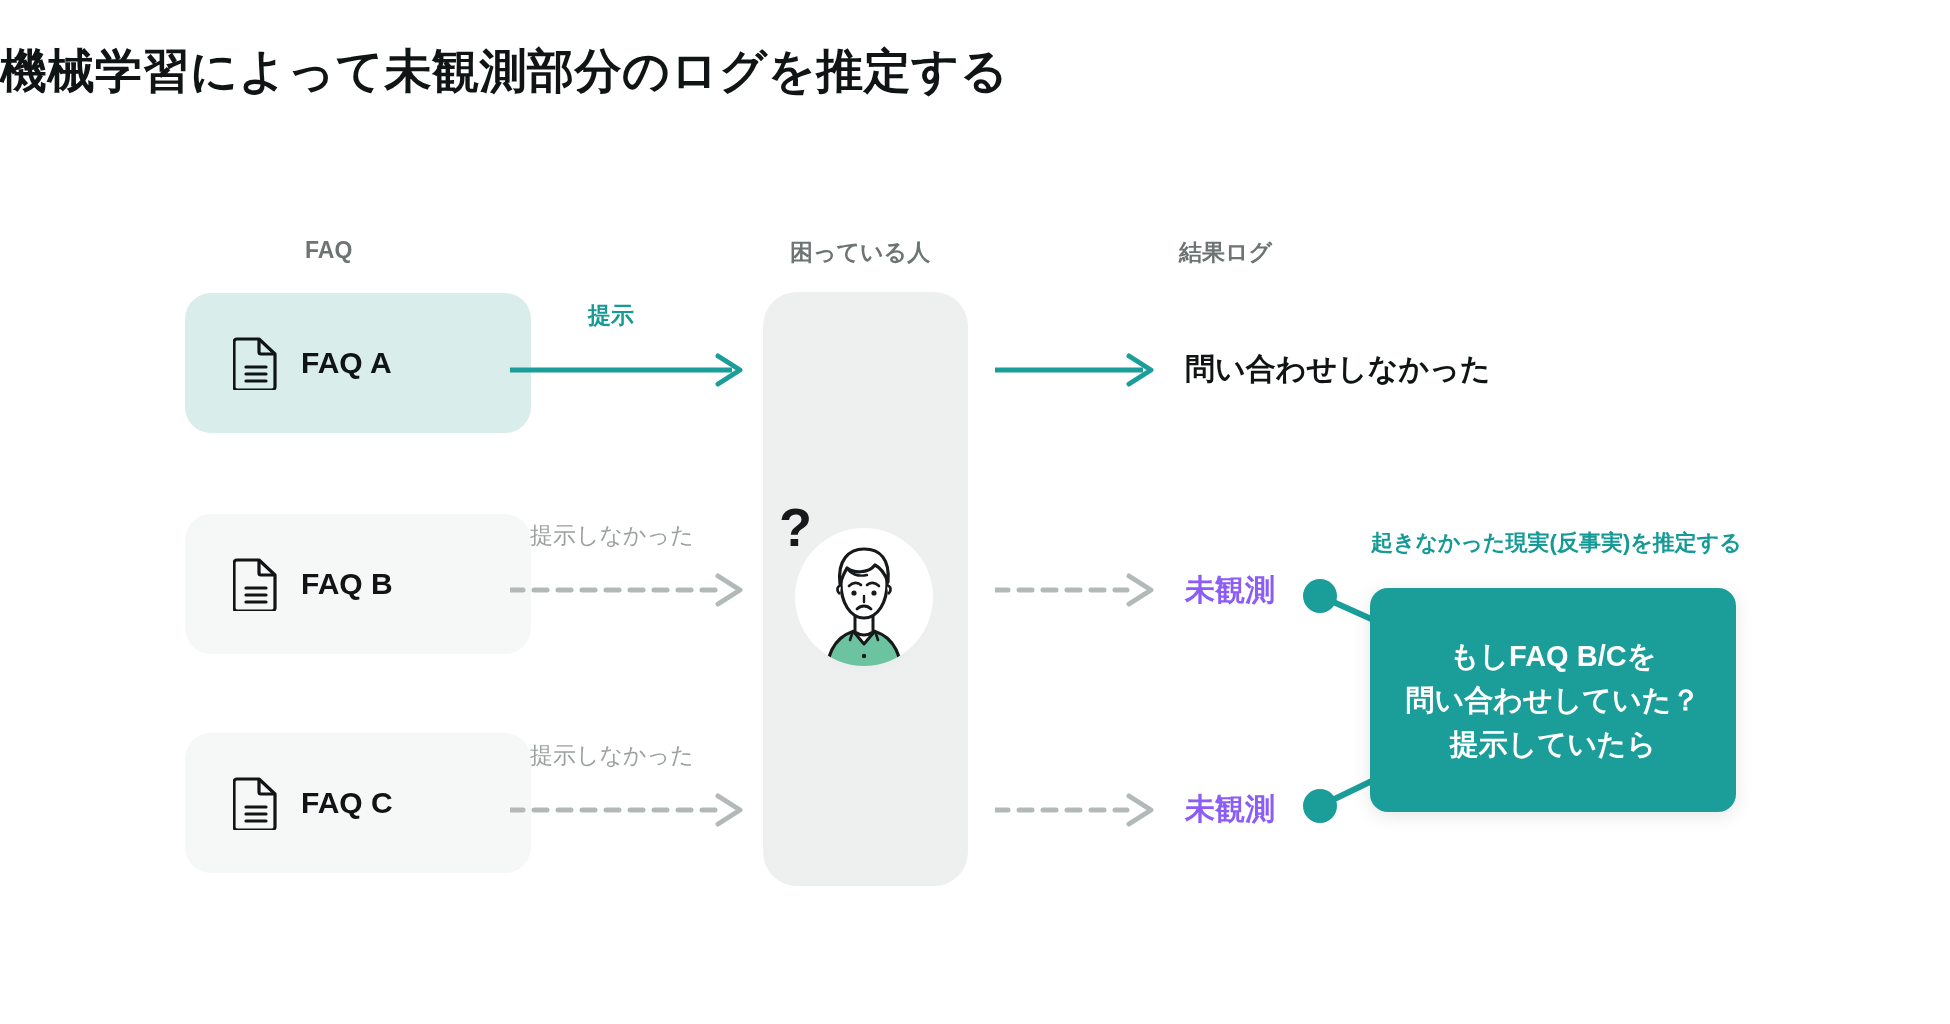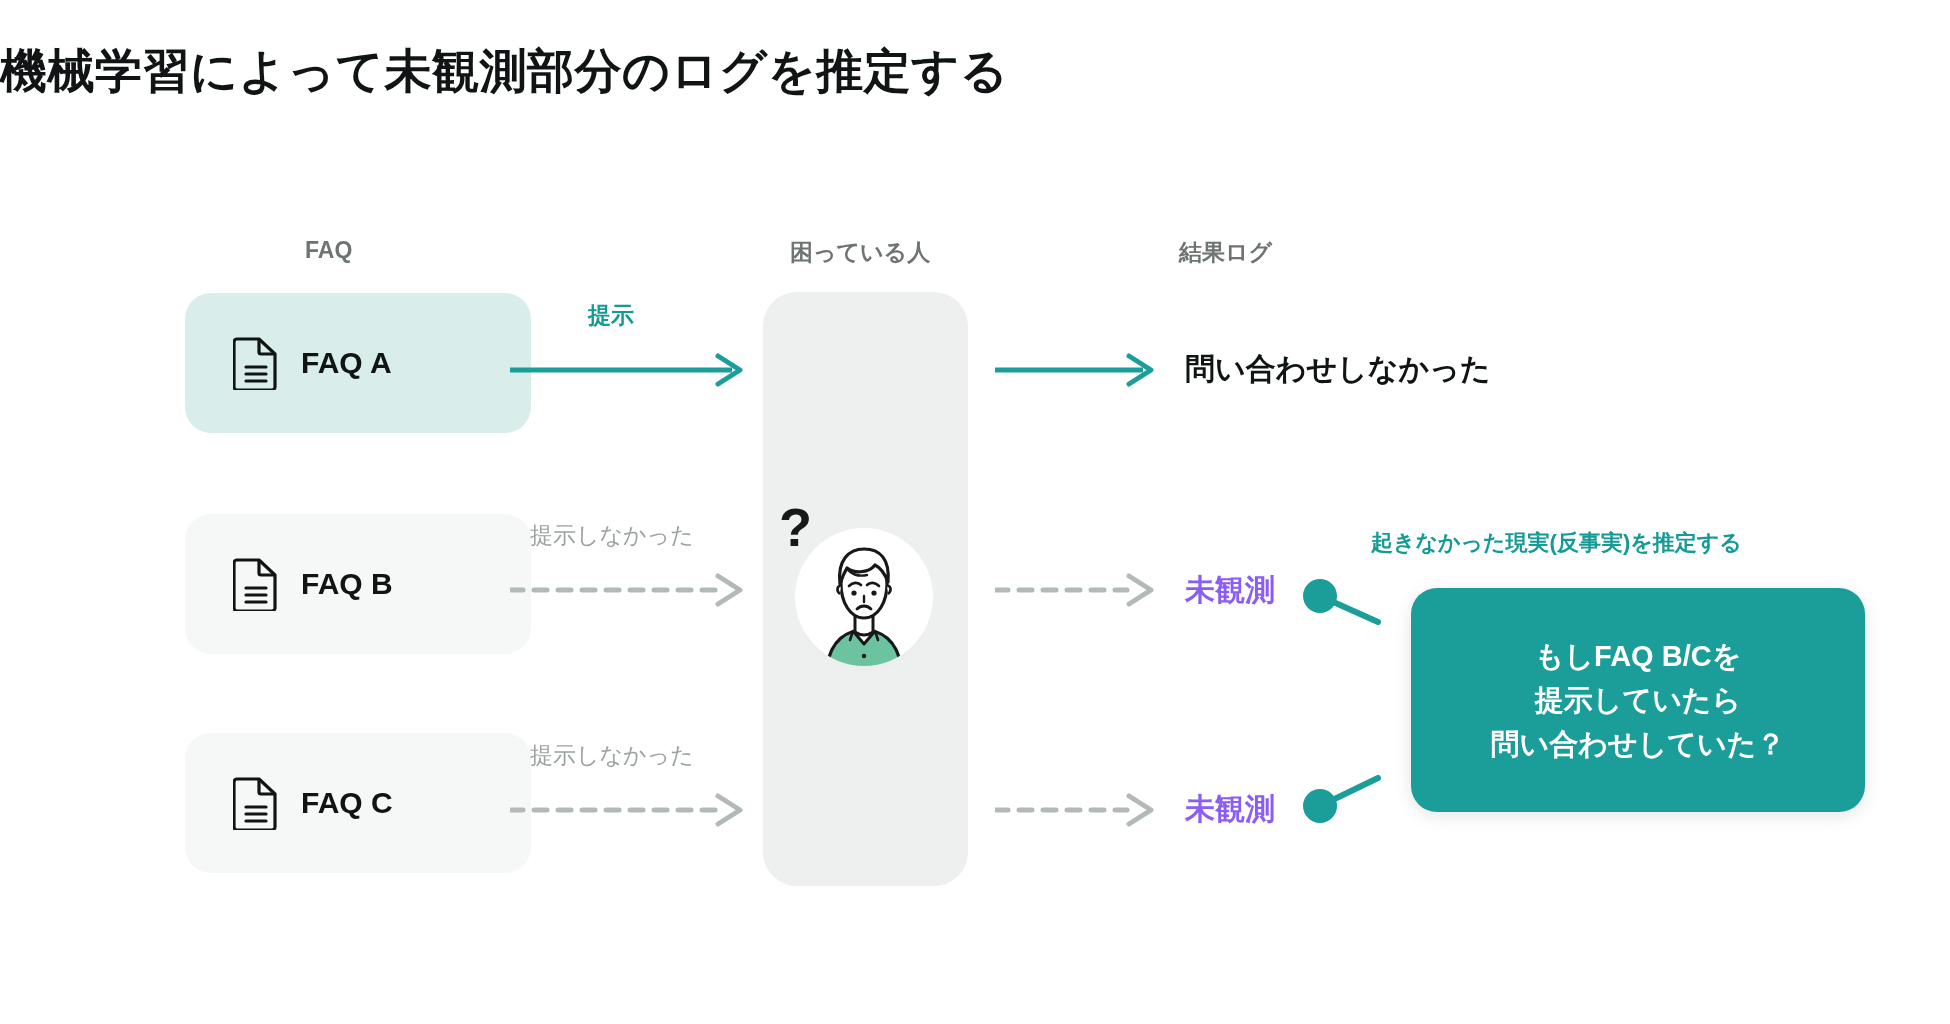--- a/index.html
+++ b/index.html
@@ -177,30 +177,29 @@
     top: 528px;
     font-size: 22px;
     font-weight: 700;
     color: #159a96;
     white-space: nowrap;
   }
   .callout-box {
     position: absolute;
     left: 1370px;
     top: 588px;
-    width: 454px;
+    width: 366px;
     height: 224px;
     background: #1b9d99;
-    border-radius: 26px;
+    border-radius: 18px;
     display: flex;
     flex-direction: column;
     align-items: center;
     justify-content: center;
     box-shadow: 0 4px 18px rgba(0,0,0,0.10);
-    margin-left: 41px;
   }
   .callout-line {
     color: #ffffff;
     font-size: 29px;
     font-weight: 700;
     line-height: 1.52;
     white-space: nowrap;
   }
   .connector-svg {
     position: absolute;
@@ -339,17 +338,17 @@
   <svg class="connector-svg" viewBox="0 0 110 270">
     <path d="M20 36 L78 62" stroke="#1b9d99" stroke-width="6" stroke-linecap="round"></path>
     <path d="M20 246 L78 218" stroke="#1b9d99" stroke-width="6" stroke-linecap="round"></path>
     <circle cx="20" cy="36" r="17" fill="#1b9d99"></circle>
     <circle cx="20" cy="246" r="17" fill="#1b9d99"></circle>
   </svg>
 
   <div class="callout-caption">起きなかった現実(反事実)を推定する</div>
   <div class="callout-box">
     <span class="callout-line">もしFAQ B/Cを</span>
+    <span class="callout-line">問い合わせしていた？</span>
     <span class="callout-line">提示していたら</span>
-    <span class="callout-line">問い合わせしていた？</span>
   </div>
 
 </div>
 
 </body></html>

